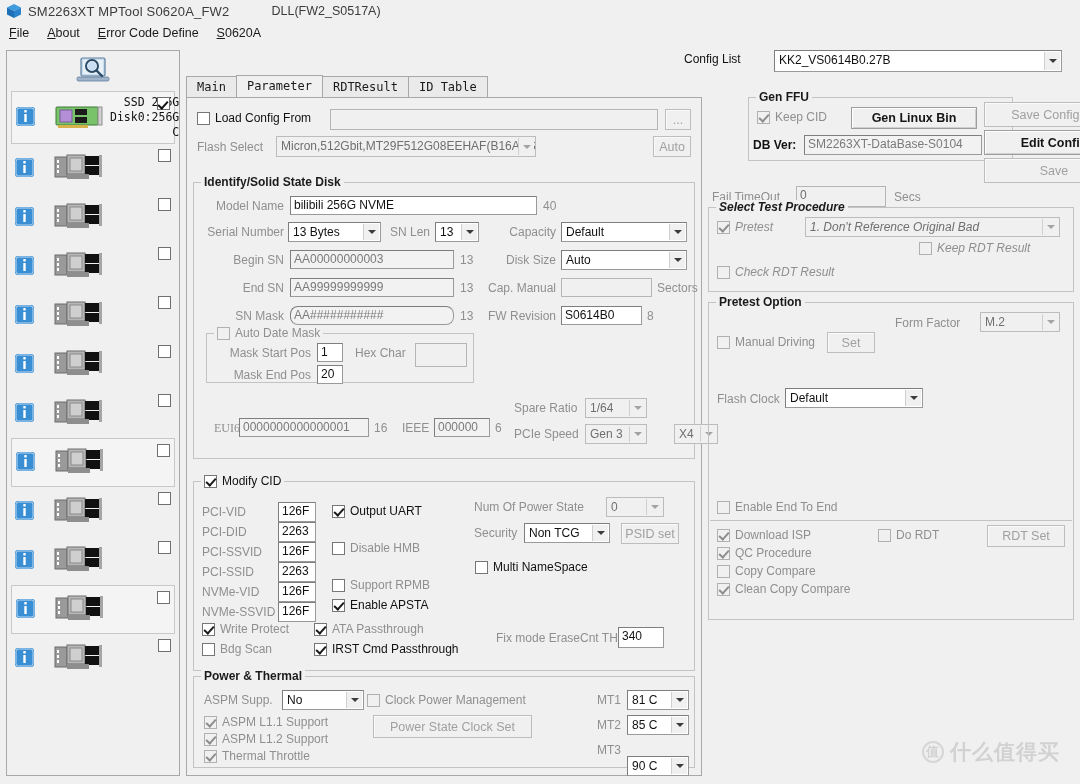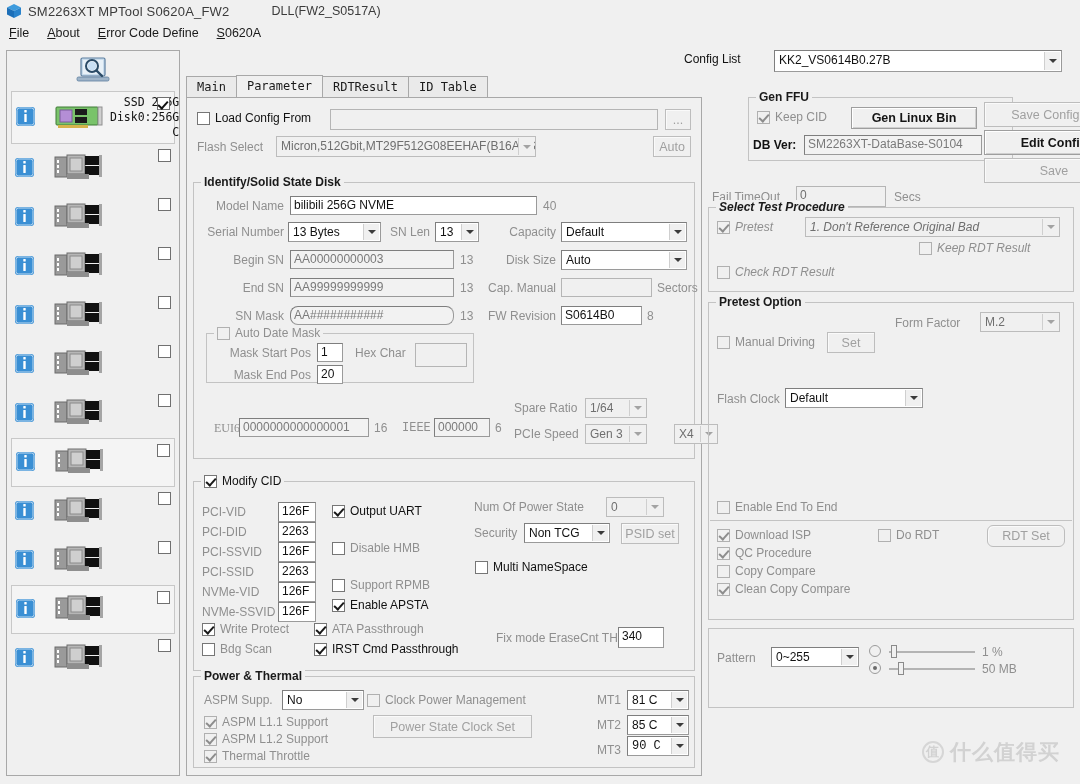--- a/index.html
+++ b/index.html
@@ -625,21 +625,21 @@
           <div class="tb" style="position:absolute;left:110px;top:9px;width:26px;">1</div>
           <div class="lbl" style="position:absolute;left:148px;top:12px;">Hex Char</div>
           <div class="tb gray" style="position:absolute;left:208px;top:9px;width:52px;height:24px;"></div>
           <div class="lbl" style="position:absolute;left:4px;top:34px;width:100px;text-align:right;">Mask End Pos</div>
           <div class="tb" style="position:absolute;left:110px;top:31px;width:26px;">20</div>
         </div>
 
         <div class="lbl" style="position:absolute;left:20px;top:238px;font-family:Liberation Serif, serif;">EUI64</div>
         <div class="tb ro" style="position:absolute;left:45px;top:235px;width:130px;">0000000000000001</div>
         <div class="lbl" style="position:absolute;left:180px;top:238px;">16</div>
-        <div class="lbl" style="position:absolute;left:208px;top:238px;font-family:Liberation Mono, monospace;">IEEE</div>
+        <div class="lbl" style="position:absolute;left:208px;top:238px;">IEEE</div>
         <div class="tb ro" style="position:absolute;left:240px;top:235px;width:56px;">000000</div>
         <div class="lbl" style="position:absolute;left:301px;top:238px;">6</div>
 
         <div class="lbl" style="position:absolute;left:320px;top:218px;">Spare Ratio</div>
         <div class="cmb dis" style="position:absolute;left:391px;top:215px;width:62px;">
           <span>1/64</span>
           <span class="arrow">
               <i class="tri-d"></i>
             </span>
         </div>
@@ -771,21 +771,21 @@
         <div id="mt-list">
             <div class="lbl" style="position: absolute; left: 403px; top: 16px;">MT1</div>
             <div class="cmb" style="position: absolute; left: 433px; top: 13px; width: 62px;"><span>81 C</span><span class="arrow">
                 <i class="tri-d"></i>
               </span></div>
             <div class="lbl" style="position: absolute; left: 403px; top: 41px;">MT2</div>
             <div class="cmb" style="position: absolute; left: 433px; top: 38px; width: 62px;"><span>85 C</span><span class="arrow">
                 <i class="tri-d"></i>
               </span></div>
             <div class="lbl" style="position: absolute; left: 403px; top: 66px;">MT3</div>
-            <div class="cmb" style="position: absolute; left: 433px; top: 59px; width: 62px; font-family: Liberation Mono, monospace;"><span>90 C</span><span class="arrow">
+            <div class="cmb" style="position: absolute; left: 433px; top: 79px; width: 62px;"><span>90 C</span><span class="arrow">
                 <i class="tri-d"></i>
               </span></div>
           </div>
       </div>
 
     </div>
   </div>
 
   <div id="rightpanel">
 
@@ -872,49 +872,24 @@
           <span class="t">Copy Compare</span>
         </div>
         <div class="cb dis" style="position:absolute;left:7px;top:61px;">
           <span class="box ck"></span>
           <span class="t">Clean Copy Compare</span>
         </div>
         <div class="cb dis" style="position:absolute;left:168px;top:7px;">
           <span class="box"></span>
           <span class="t">Do  RDT</span>
         </div>
-        <div class="btn dis" style="position:absolute;left:277px;top:4px;width:78px;height:22px;border-radius:6px;">RDT Set</div>
+        <div class="btn dis" style="position:absolute;left:277px;top:4px;width:78px;height:22px;">RDT Set</div>
       </div>
     </div>
 
-    <div class="gb" style="left:4px;top:531px;width:366px;height:80px;">
-      <div class="lbl" style="position:absolute;left:8px;top:22px;">Pattern</div>
-      <div class="cmb" style="position:absolute;left:62px;top:18px;width:88px;">
-        <span>0~255</span>
-        <span class="arrow">
-            <i class="tri-d"></i>
-          </span>
-      </div>
-
-      <div class="rb" style="position:absolute;left:160px;top:16px;">
-        <span class="circ"></span>
-      </div>
-      <div class="slider-track" style="position:absolute;left:180px;top:22px;width:86px;">
-        <span class="slider-thumb" style="left:2px;"></span>
-      </div>
-      <div class="lbl" style="position:absolute;left:273px;top:16px;">1 %</div>
-
-      <div class="rb" style="position:absolute;left:160px;top:33px;">
-        <span class="circ sel"></span>
-      </div>
-      <div class="slider-track" style="position:absolute;left:180px;top:39px;width:86px;">
-        <span class="slider-thumb" style="left:9px;"></span>
-      </div>
-      <div class="lbl" style="position:absolute;left:273px;top:33px;">50 MB</div>
-    </div>
 
     <div class="watermark">
       <span class="circ">值</span>
       <span>什么值得买</span>
     </div>
   </div>
 
 </div>
 
 </body></html>

